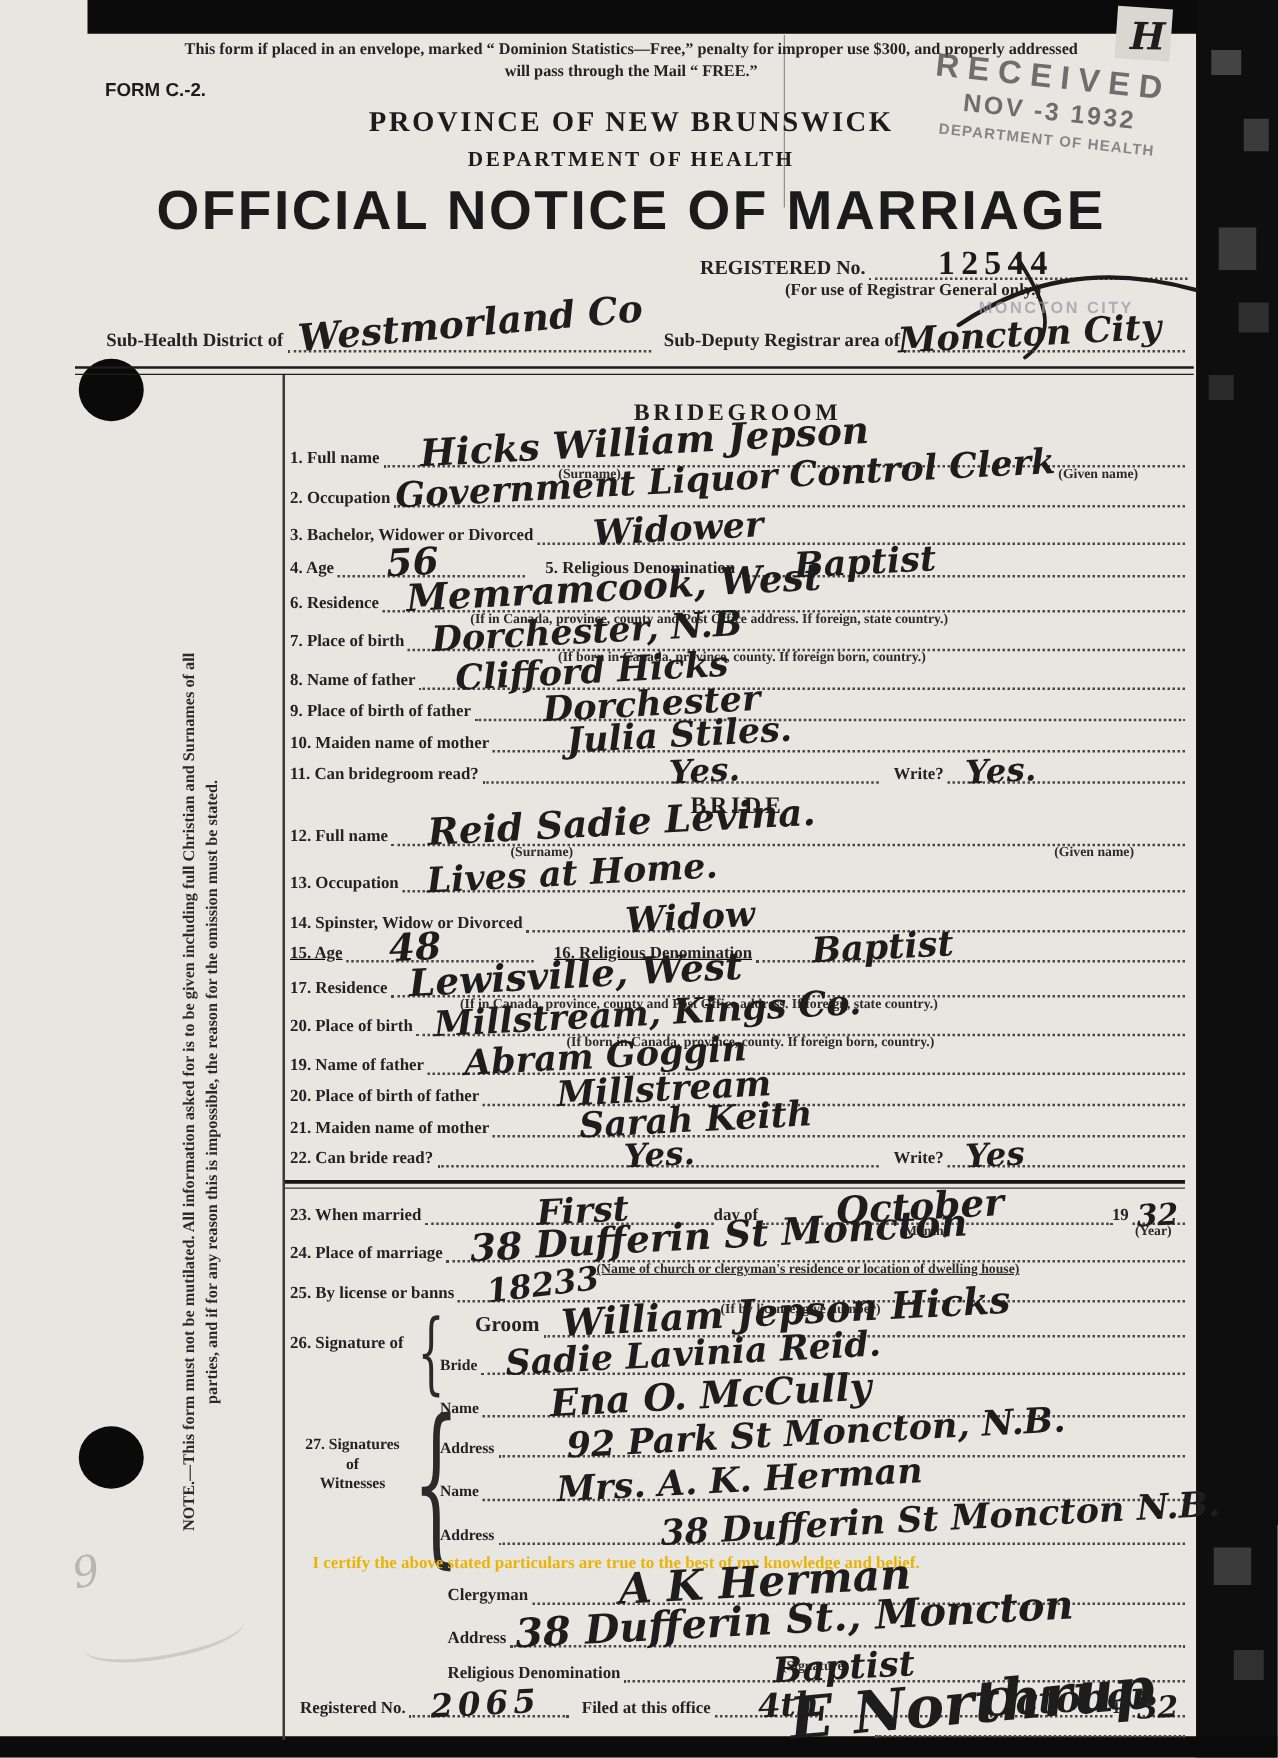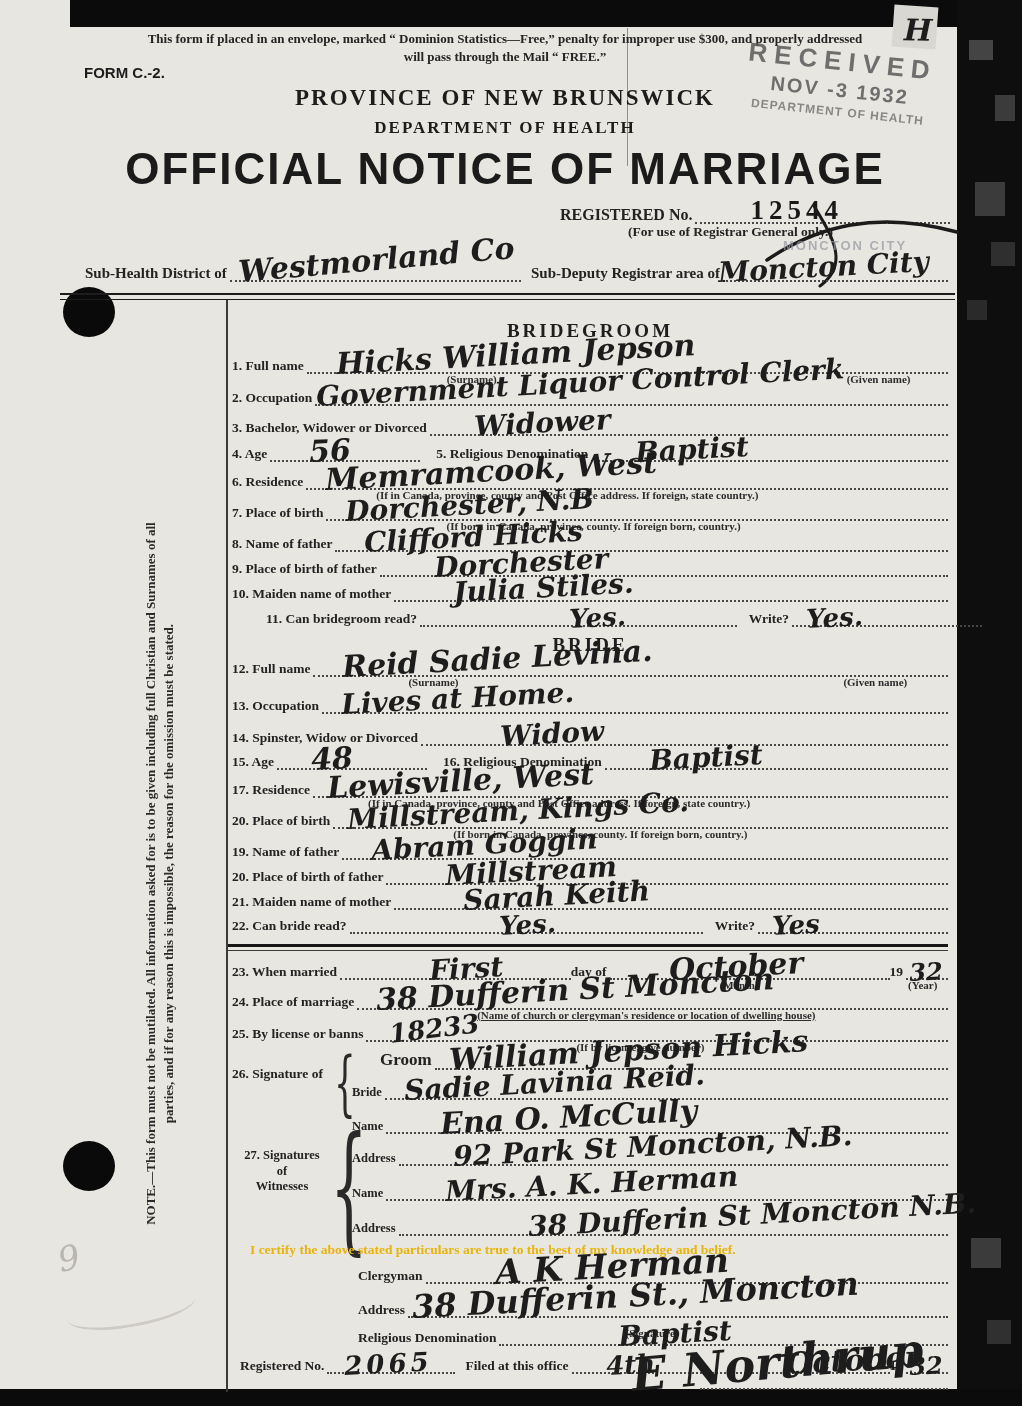--- a/index.html
+++ b/index.html
@@ -175,21 +175,21 @@
   </span>
 </div>
 
 <div class="frow" style="top:580px;">
   <span class="lbl">10.  Maiden name of mother</span>
   <span class="dots">
     <span class="hw" style="left:60px;font-size:28px;">Julia Stiles.</span>
   </span>
 </div>
 
-<div class="frow" style="top:605px;margin-left:34px;">
+<div class="frow" style="top:605px;">
   <span class="lbl">11.  Can bridegroom read?</span>
   <span class="dots">
     <span class="hw" style="left:150px;font-size:26px;">Yes.</span>
   </span>
   <span class="lbl" style="padding-left:12px;">Write?</span>
   <span class="dots" style="flex:0 0 190px;">
     <span class="hw" style="left:15px;font-size:26px;">Yes.</span>
   </span>
 </div>
 
@@ -211,21 +211,21 @@
   </span>
 </div>
 
 <div class="frow" style="top:724px;">
   <span class="lbl">14.  Spinster, Widow or Divorced</span>
   <span class="dots">
     <span class="hw" style="left:80px;font-size:28px;">Widow</span>
   </span>
 </div>
 
-<div class="frow" style="top:748px;">
+<div class="frow" style="top:748px;text-decoration:underline;">
   <span class="lbl">15.  Age</span>
   <span class="dots" style="flex:0 0 150px;">
     <span class="hw" style="left:35px;font-size:30px;">48</span>
   </span>
   <span class="lbl" style="padding-left:16px;">16.  Religious Denomination</span>
   <span class="dots">
     <span class="hw" style="left:45px;font-size:28px;">Baptist</span>
   </span>
 </div>
 

